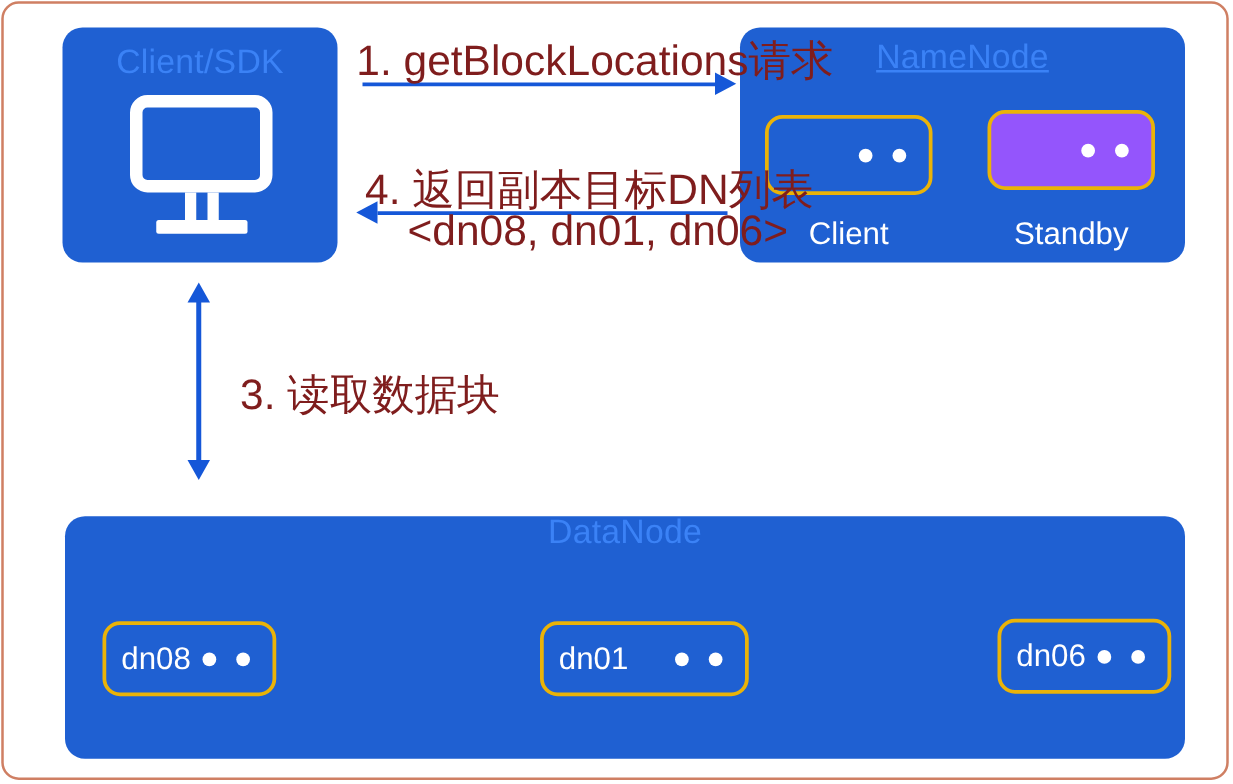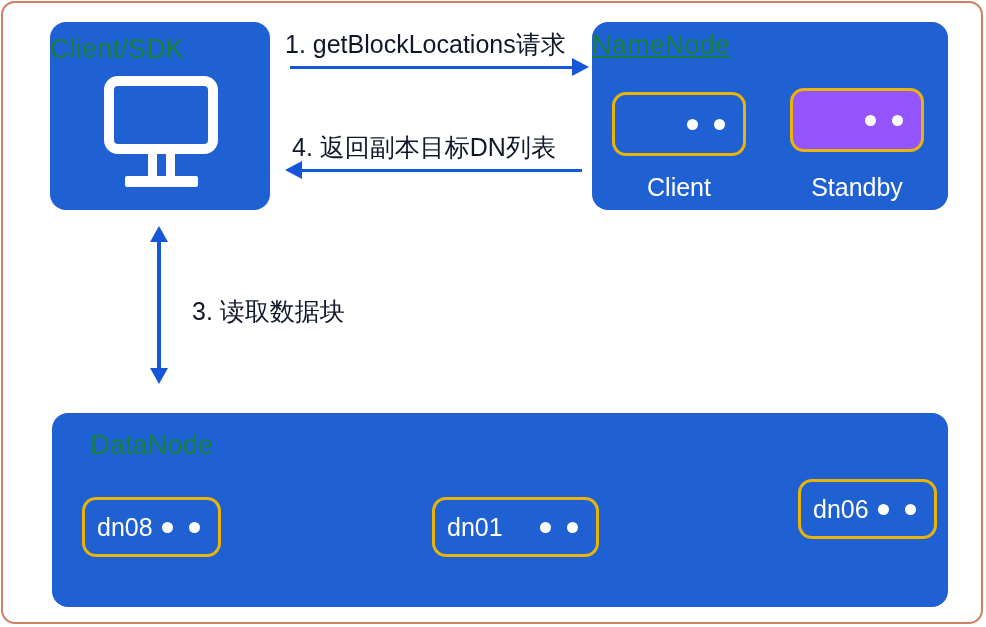--- a/index.html
+++ b/index.html
@@ -35,34 +35,35 @@
   .panel {
     position: absolute;
     background: #1f60d2;
     border-radius: 16px;
     box-sizing: border-box;
   }
   .panel-title {
     position: absolute;
     left: 0;
     right: 0;
-    color: #15803d;
+    text-align: center;
+    color: #3b82f6;
     font-size: 27px;
     font-weight: 400;
     letter-spacing: .2px;
     white-space: nowrap;
   }
 
   #client-box   { left: 50px;  top: 22px;  width: 220px; height: 188px; }
   #namenode-box { left: 592px; top: 22px;  width: 356px; height: 188px; }
   #datanode-box { left: 52px;  top: 413px; width: 896px; height: 194px; }
 
   #client-title   { top: 34px; }
   #namenode-title { top: 30px; }
-  #datanode-title { top: 430px; left: 52px; width: 896px; padding-left: 38px; }
+  #datanode-title { top: 410px; left: 52px; width: 896px; }
 
   
   .monitor {
     position: absolute;
     left: 104px;
     top: 76px;
     width: 114px;
     height: 112px;
   }
   .monitor .screen {
@@ -142,21 +143,21 @@
     color: #ffffff;
     font-size: 25px;
     white-space: nowrap;
     text-align: center;
   }
   #active-label  { left: 612px; top: 173px; width: 134px; }
   #standby-label { left: 782px; top: 173px; width: 150px; }
 
   #dn-08 { left: 82px;  top: 497px; width: 139px; height: 60px; }
   #dn-01 { left: 432px; top: 497px; width: 167px; height: 60px; }
-  #dn-06 { left: 798px; top: 479px; width: 139px; height: 60px; }
+  #dn-06 { left: 798px; top: 495px; width: 139px; height: 60px; }
 
   
   .arrow-line-h {
     position: absolute;
     height: 3px;
     background: #1557d8;
   }
   .arrow-head {
     position: absolute;
     width: 0;
@@ -183,22 +184,22 @@
     border-top: 16px solid #1557d8;
   }
   .arrow-line-v {
     position: absolute;
     width: 4px;
     background: #1557d8;
   }
 
   .arrow-label {
     position: absolute;
-    color: #0f172a;
-    font-size: 25px;
+    color: #7f1d1d;
+    font-size: 34px;
     white-space: nowrap;
     line-height: 1.15;
   }
 
   
   #arrow1-line { left: 290px; top: 66px; width: 284px; }
   #arrow1-head { left: 572px; top: 58px; }
   #arrow1-label { left: 285px; top: 30px; }
 
   
@@ -277,19 +278,20 @@
     </span>
   </div>
 
   <div class="arrow-line-h" id="arrow1-line"></div>
   <div class="arrow-head head-right" id="arrow1-head"></div>
   <div class="arrow-label" id="arrow1-label">1. getBlockLocations请求</div>
 
   <div class="arrow-line-h" id="arrow2-line"></div>
   <div class="arrow-head head-left" id="arrow2-head"></div>
   <div class="arrow-label" id="arrow2-label-1">4. 返回副本目标DN列表</div>
+  <div class="arrow-label" id="arrow2-label-2">&lt;dn08, dn01, dn06&gt;</div>
 
   <div class="arrow-line-v" id="arrow3-line"></div>
   <div class="arrow-head head-up" id="arrow3-head-up"></div>
   <div class="arrow-head head-down" id="arrow3-head-down"></div>
   <div class="arrow-label" id="arrow3-label">3. 读取数据块</div>
 
 </div>
 
 </body></html>

